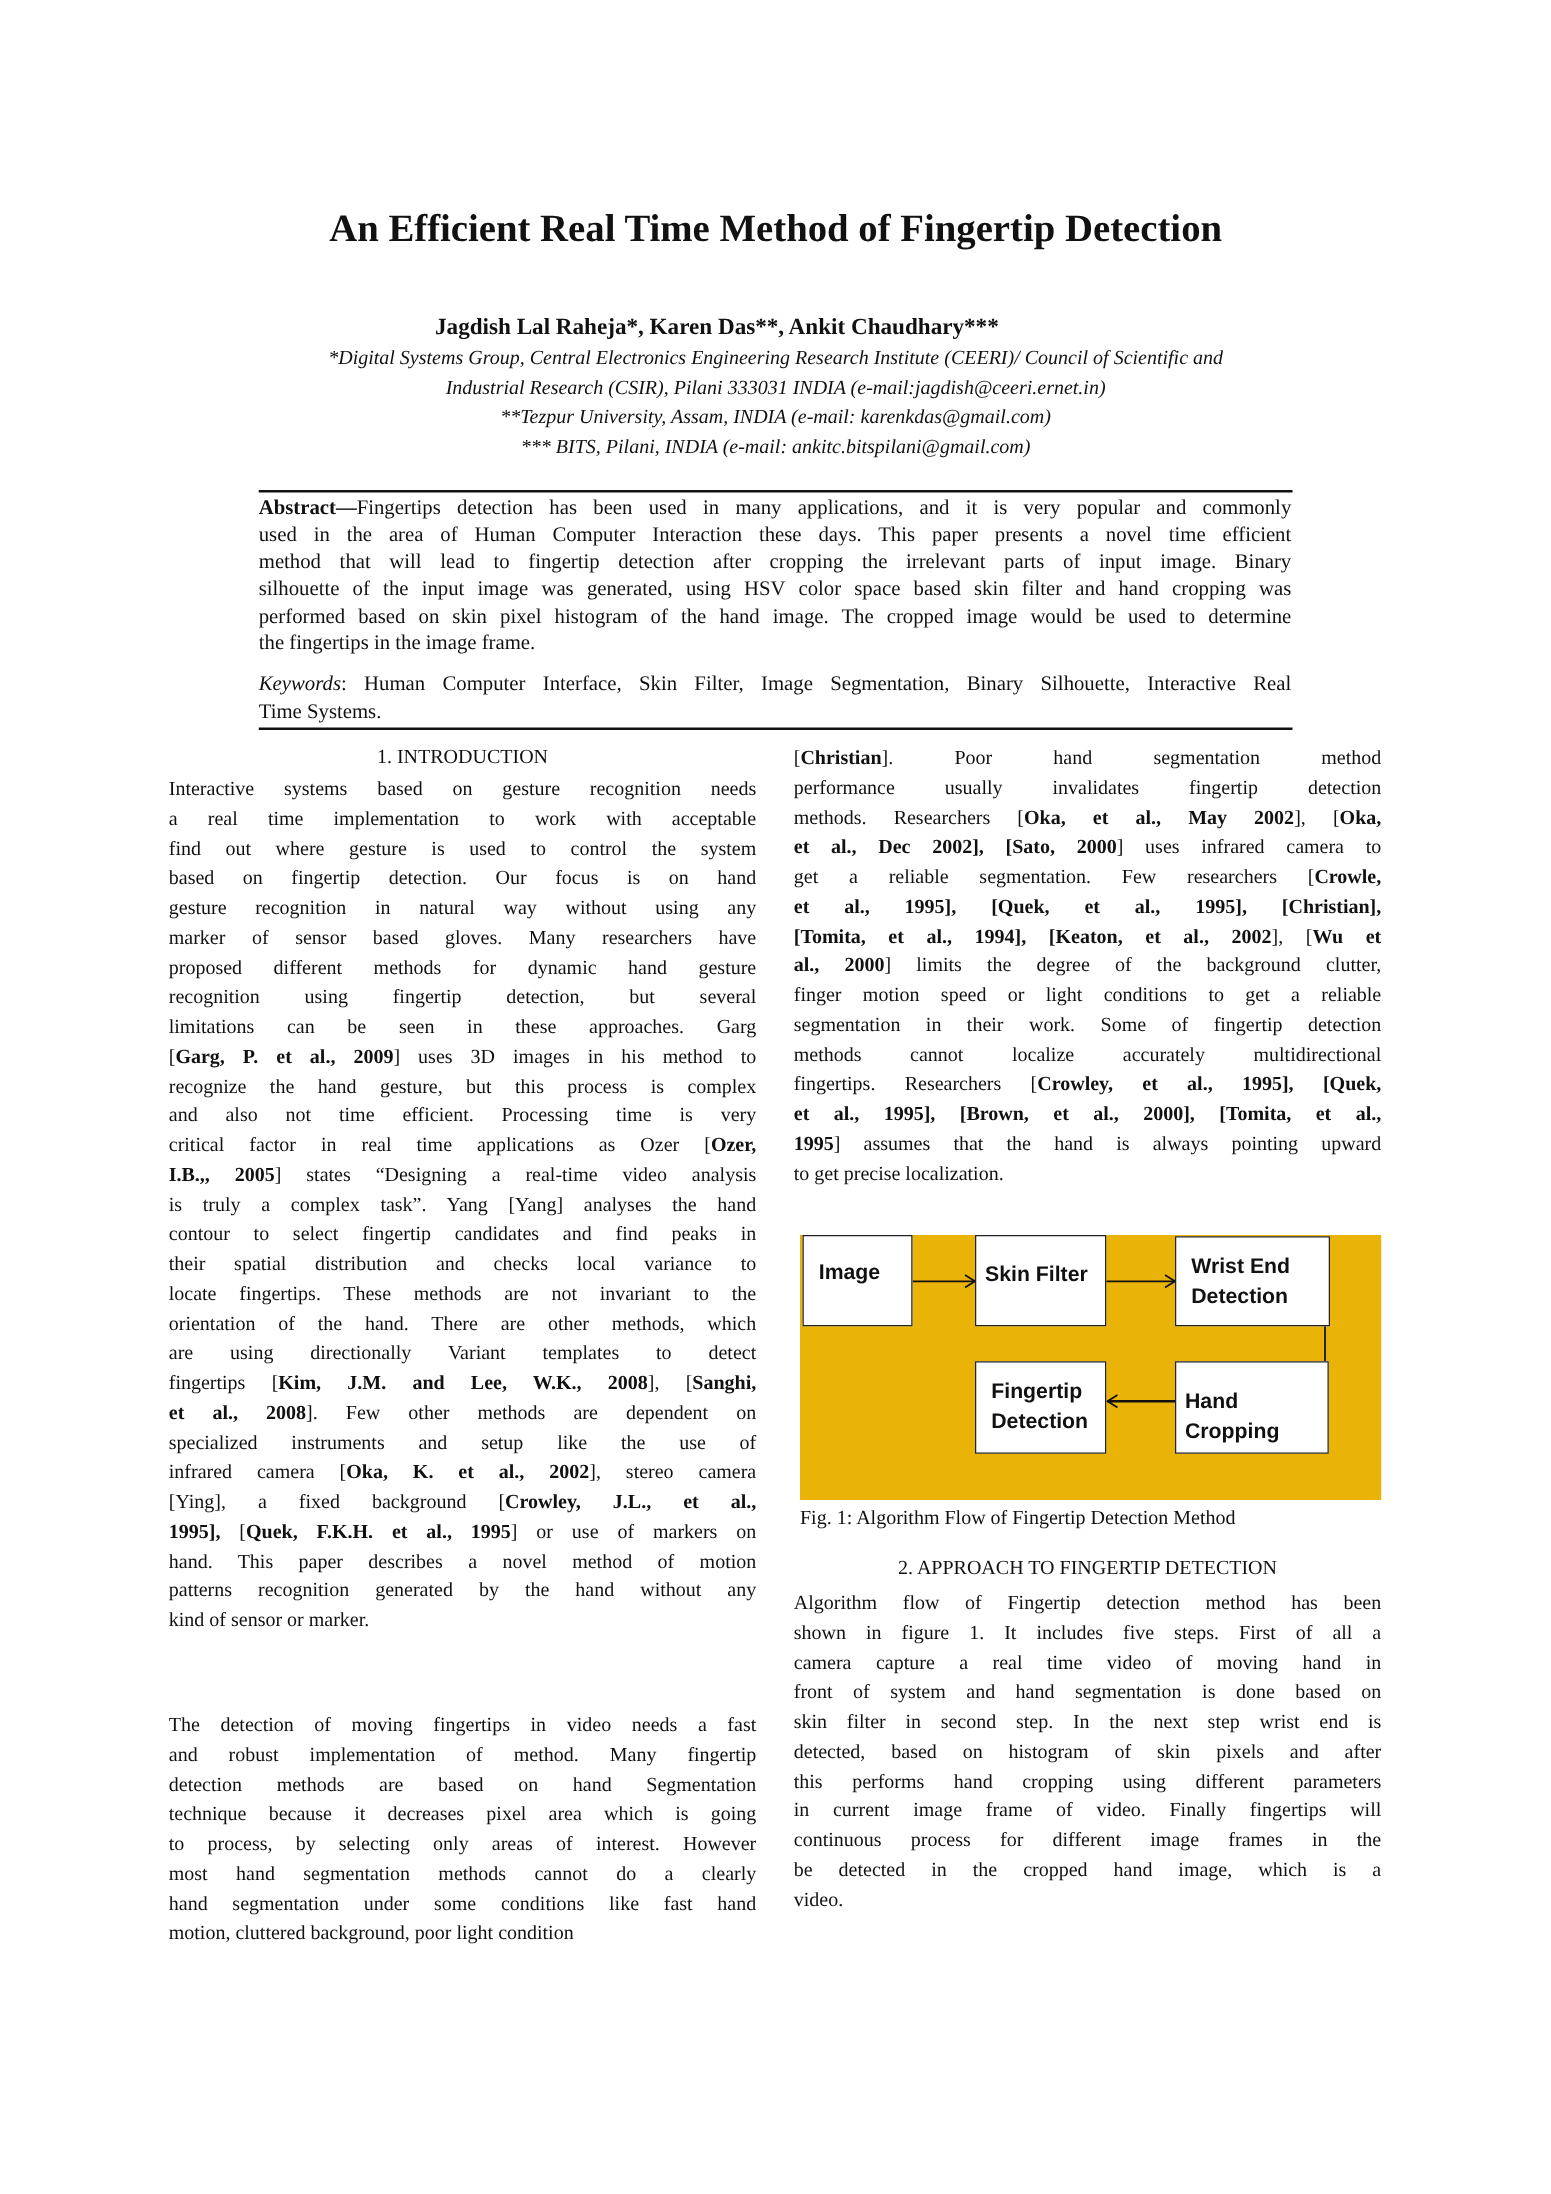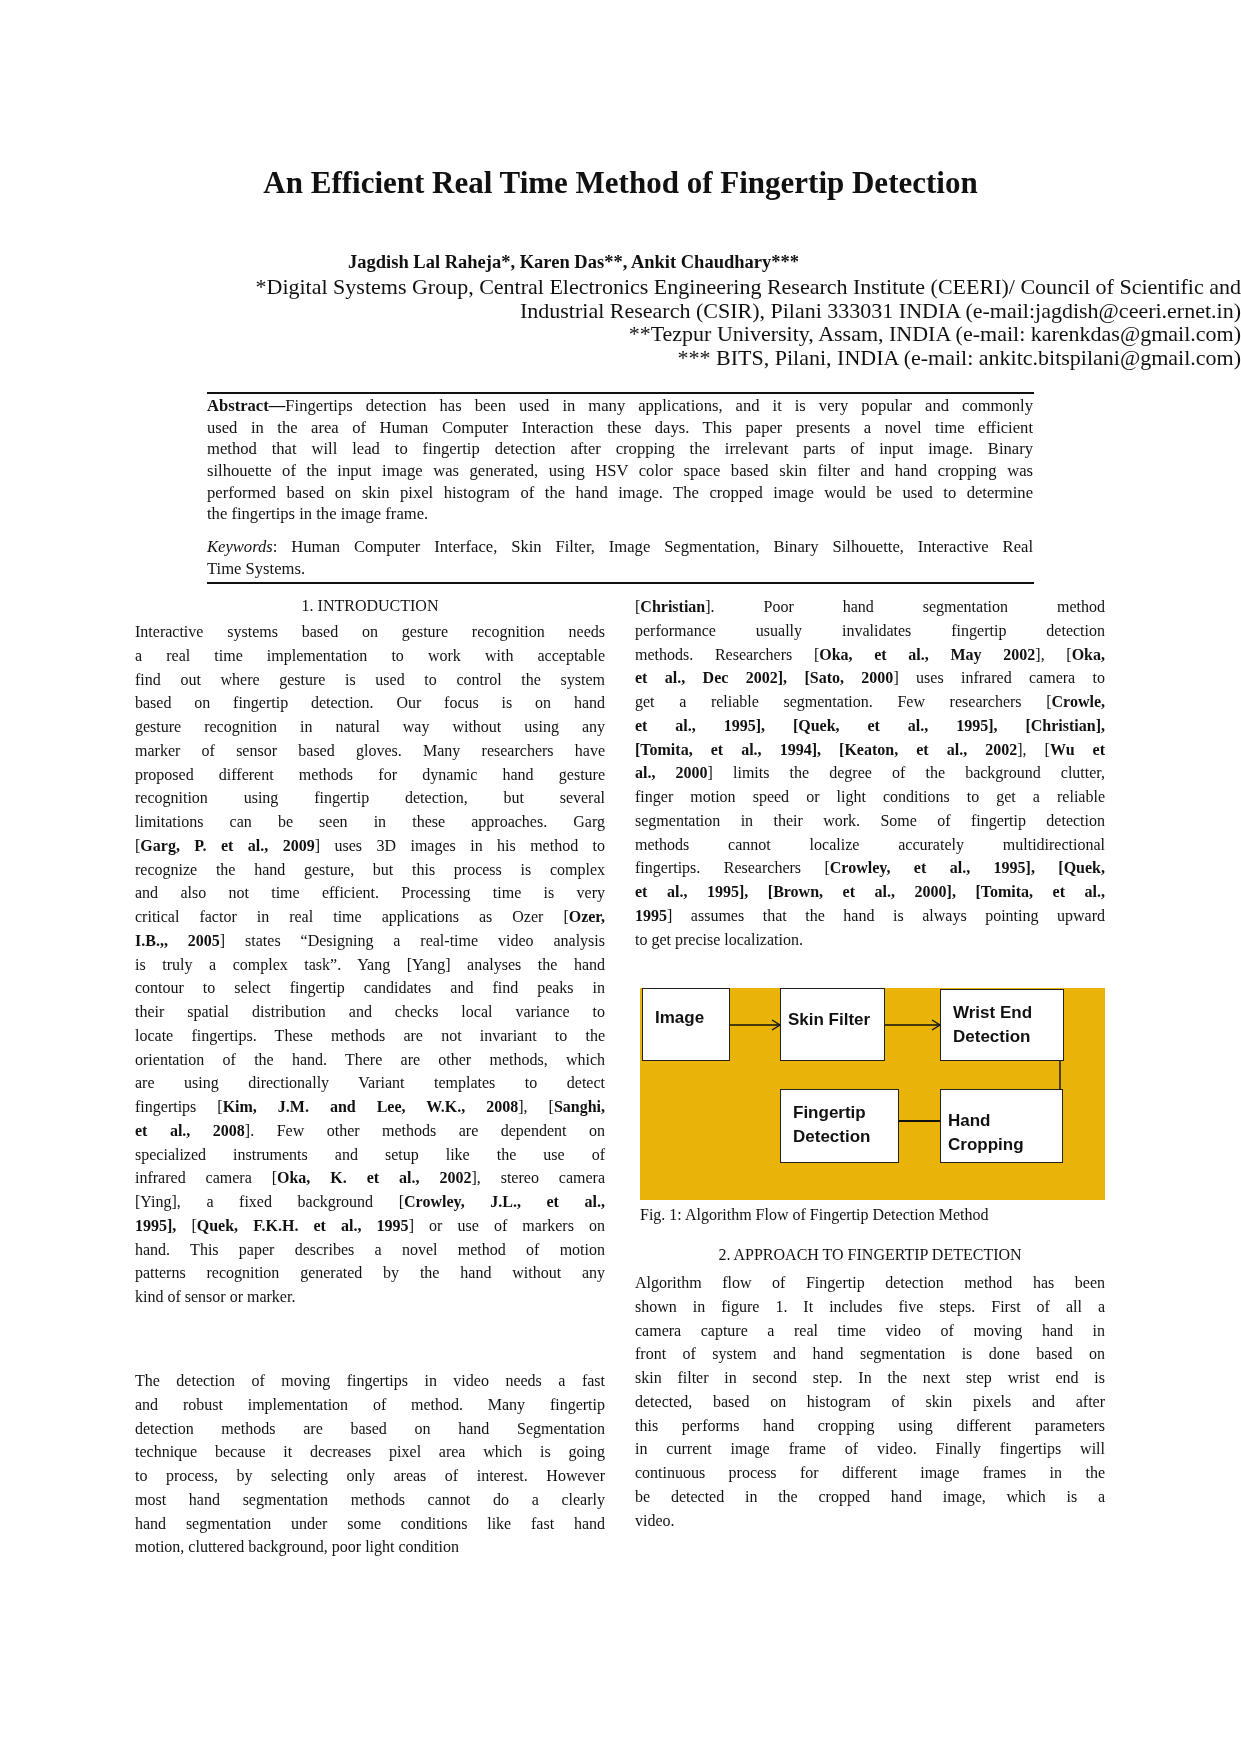--- a/index.html
+++ b/index.html
@@ -1,21 +1,21 @@
 <!DOCTYPE html>
 <html><head>
 <meta charset="utf-8">
 <style>
   html, body { margin:0; padding:0; background:#ffffff; }
   body { width:1241px; height:1755px; position:relative; overflow:hidden; color:#111; font-family:"Liberation Serif","DejaVu Serif",serif; }
   .abs { position:absolute; }
   .center { text-align:center; }
   #title { left:0; width:1241px; top:164px; font-size:31px; font-weight:bold; line-height:38px; }
   #authors { left:0; width:1147px; top:250px; font-size:18.5px; font-weight:bold; line-height:24px; }
-  .aff { left:0; width:1241px; font-size:22px; line-height:23.5px;text-align:right; }
+  .aff { left:0; width:1241px; font-size:16px; font-style:italic; line-height:23.5px; }
   .rule { height:1.6px; background:#111; left:207px; width:827px; }
   .abs-block { left:207px; width:826px; font-size:16.6px; line-height:21.7px; }
   .jl { display:block; text-align:justify; text-align-last:justify; white-space:nowrap; height:21.7px; overflow:visible; }
   .jl.last { text-align-last:left; }
   .col { width:470px; font-size:16px; line-height:23.75px; }
   .col .ln { display:block; height:23.75px; text-align:justify; text-align-last:justify; white-space:nowrap; }
   .col .ln.last { text-align-last:left; }
   .heading { font-size:16px; line-height:24px; text-align:center; width:470px; }
   b { font-weight:bold; }
   .fig { left:640px; top:988px; width:465px; height:212px; background:#eab308; }
@@ -126,21 +126,21 @@
   <div class="box" style="left:2px; top:0px; width:88px; height:73px">
     <span style="left:12px; top:18px">Image</span>
   </div>
   <div class="box" style="left:140px; top:0px; width:105px; height:73px">
     <span style="left:7px; top:20px">Skin Filter</span>
   </div>
   <div class="box" style="left:300px; top:1px; width:124px; height:72px">
     <span style="left:12px; top:12px">Wrist End</span>
     <span style="left:12px; top:36px">Detection</span>
   </div>
-  <div class="box" style="left:140px; top:101px; width:119px; height:74px">
+  <div class="box" style="left:140px; top:101px; width:105px; height:74px">
     <span style="left:12px; top:12px">Fingertip</span>
     <span style="left:12px; top:36px">Detection</span>
   </div>
   <div class="box" style="left:300px; top:101px; width:123px; height:74px">
     <span style="left:7px; top:20px">Hand</span>
     <span style="left:7px; top:44px">Cropping</span>
   </div>
 </div>
 <div class="abs caption">Fig. 1: Algorithm Flow of Fingertip Detection Method</div>
 

